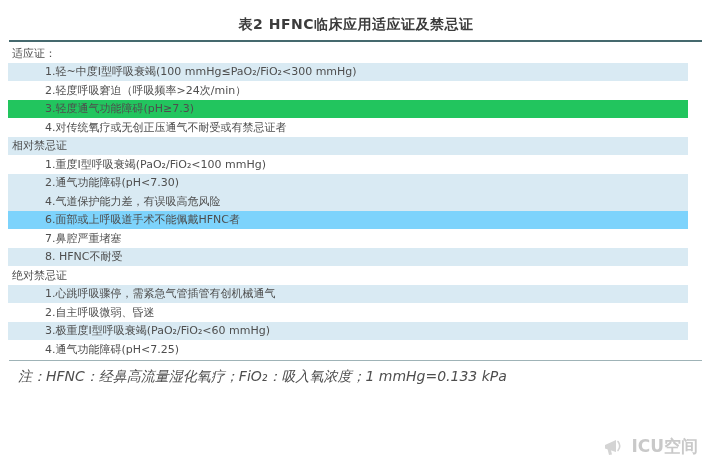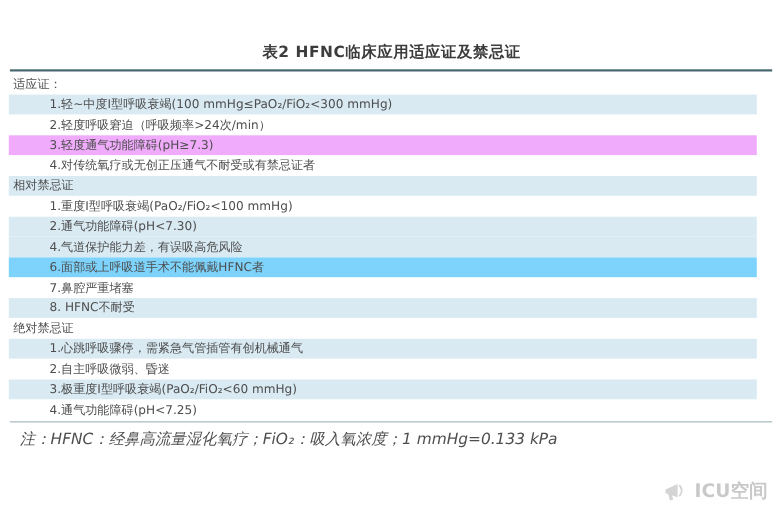--- a/index.html
+++ b/index.html
@@ -4,21 +4,21 @@
 <style>
   html,body { margin:0; padding:0; background:#ffffff; }
   .page {
     position:relative;
     width:712px; height:465px;
     background:#ffffff;
     font-family:"DejaVu Sans", sans-serif;
     overflow:hidden;
   }
   .title {
-    padding-top:39px;
+    padding-top:16px;
     text-align:center;
     font-size:14px;
     font-weight:bold;
     color:#3c3c3c;
     letter-spacing:0.5px;
   }
   .rule-top {
     height:2px;
     background:#45696e;
     margin:6px 10px 0 9px;
@@ -77,21 +77,21 @@
   <div class="table-body">
       <div class="row section">
         <span class="txt">适应证：</span>
       </div>
       <div class="row item" style="background: rgb(217, 234, 243);">
         <span class="txt">1.轻~中度Ⅰ型呼吸衰竭(100 mmHg≤PaO₂/FiO₂&lt;300 mmHg)</span>
       </div>
       <div class="row item">
         <span class="txt">2.轻度呼吸窘迫（呼吸频率&gt;24次/min）</span>
       </div>
-      <div class="row item" style="background: #f0abfc; text-align: right;">
+      <div class="row item" style="background: #22c55e; text-align: right;">
         <span class="txt">3.轻度通气功能障碍(pH≥7.3)</span>
       </div>
       <div class="row item">
         <span class="txt">4.对传统氧疗或无创正压通气不耐受或有禁忌证者</span>
       </div>
       <div class="row section" style="background: rgb(217, 234, 243);">
         <span class="txt">相对禁忌证</span>
       </div>
       <div class="row item">
         <span class="txt">1.重度Ⅰ型呼吸衰竭(PaO₂/FiO₂&lt;100 mmHg)</span>

